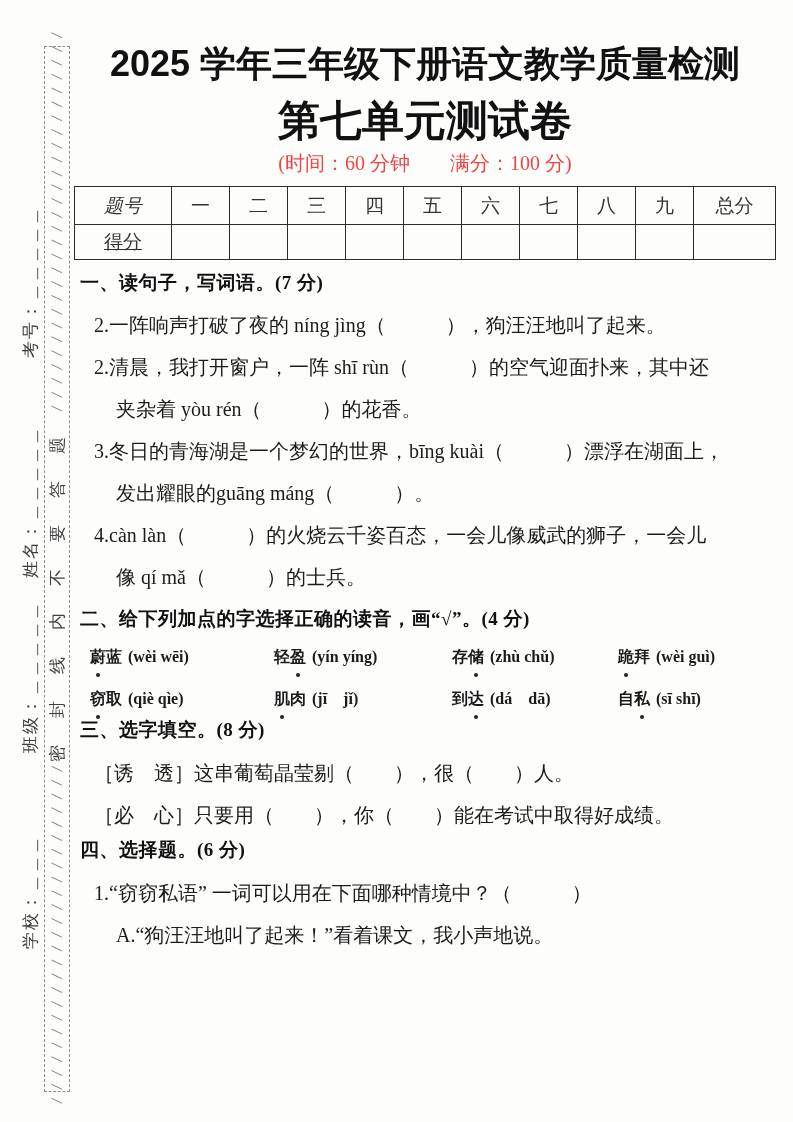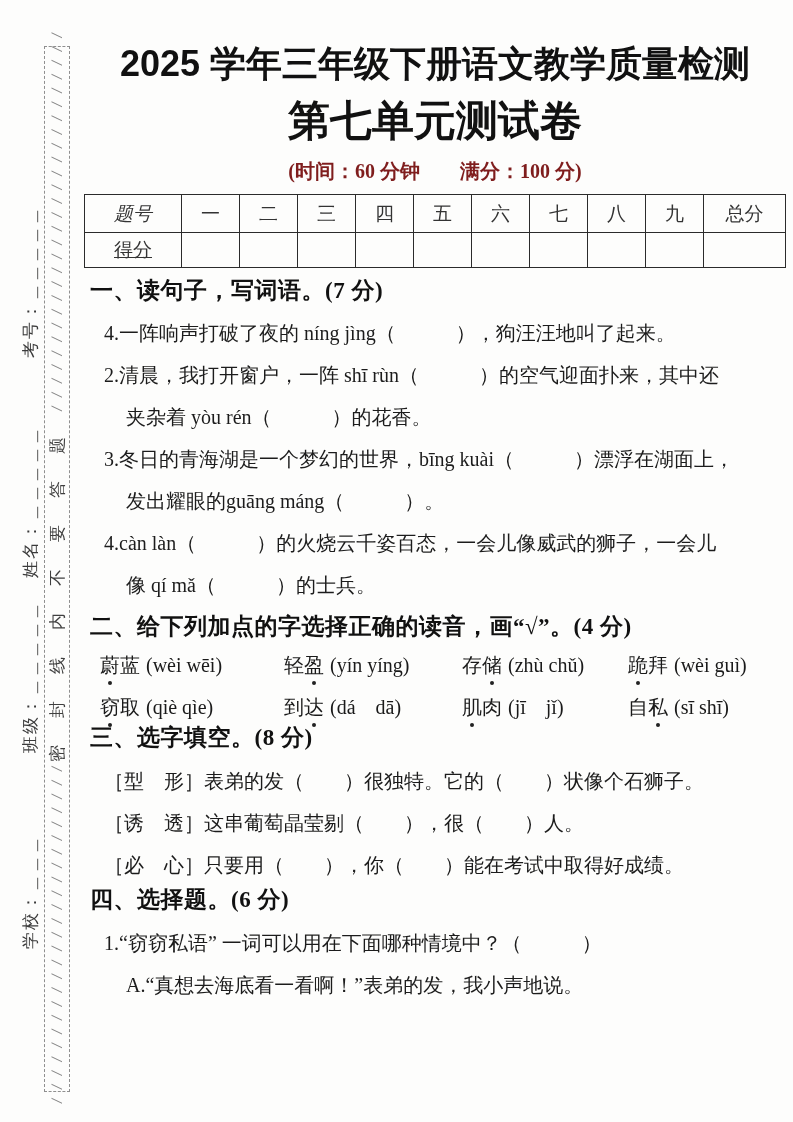--- a/index.html
+++ b/index.html
@@ -26,48 +26,48 @@
   .rot90{transform:translate(-50%,-50%) rotate(90deg);}
   .slashes{
     font-family:"DejaVu Sans Mono",monospace;font-size:13px;
     letter-spacing:6px;color:#858585;top:178px;
   }
   .slashes.bottom{top:884px;}
   .seal-text{
     font-size:17px;color:#3f3f3f;letter-spacing:27px;top:539px;
   }
   
-  .main{position:absolute;left:84px;top:40px;width:702px;}
+  .main{position:absolute;left:74px;top:40px;width:702px;}
   .title{
     text-align:center;font-weight:700;color:#111;
     font-family:"Liberation Sans","DejaVu Sans",sans-serif;
   }
   .title1{font-size:36px;line-height:48px;}
   .title2{font-size:42px;line-height:46px;margin-top:10px;}
-  .meta{font-size:20px;line-height:26px;margin-top:14px;text-align:center;color:#7f1d1d;font-weight:bold;}
+  .meta{font-size:20px;line-height:26px;margin-top:6px;text-align:center;color:#ef4444;}
   
   table.score{border-collapse:collapse;margin-top:10px;width:100%;table-layout:fixed;}
   table.score td{
     border:1.6px solid #2b2b2b;text-align:center;font-size:19px;color:#333;
     padding:0;height:37px;
   }
   table.score tr.r2 td{height:34px;text-decoration:underline;}
   td.c-first{width:96px;font-style:italic;} td.c-num{width:57px;} td.c-last{width:auto;}
   
   .h{
-    font-weight:700;font-size:23px;line-height:30px;color:#111;
+    font-weight:700;font-size:19px;line-height:30px;color:#111;
     padding-left:6px;letter-spacing:0.5px;
   }
   .h1m{margin-top:8px;} .h2m{margin-top:12px;} .h3m{line-height:32px;}
   .h4m{margin-top:4px;line-height:32px;}
   .l{font-size:20px;line-height:30px;margin-top:12px;padding-left:20px;color:#1c1c1c;}
   .lc{padding-left:42px;}  
   .row8{
     display:grid;grid-template-columns:184px 178px 166px 1fr;
-    font-size:20px;line-height:30px;margin-top:12px;padding-left:16px;
+    font-size:16px;line-height:30px;margin-top:12px;padding-left:16px;font-weight:bold;
   }
   .row8 .entry{white-space:nowrap;}
   .zi{position:relative;display:inline-block;}
   .zi.dot::after{
     content:"";position:absolute;left:50%;bottom:-5px;transform:translateX(-50%);
     width:4px;height:4px;border-radius:50%;background:#222;
   }
   .rd{margin-left:6px;}
   .r1m{margin-top:8px;}
 </style>
@@ -116,21 +116,21 @@
       <td></td>
       <td></td>
       <td></td>
       <td></td>
       <td></td>
     </tr>
   </tbody>
     </table>
 
   <div class="h h1m">一、读句子，写词语。(7 分)</div>
-  <div class="l">4.一阵响声打破了夜的 níng jìng（　　　），狗汪汪地叫了起来。</div>
+  <div class="l">2.一阵响声打破了夜的 níng jìng（　　　），狗汪汪地叫了起来。</div>
   <div class="l">2.清晨，我打开窗户，一阵 shī rùn（　　　）的空气迎面扑来，其中还</div>
   <div class="l lc">夹杂着 yòu rén（　　　）的花香。</div>
   <div class="l">3.冬日的青海湖是一个梦幻的世界，bīng kuài（　　　）漂浮在湖面上，</div>
   <div class="l lc">发出耀眼的guāng máng（　　　）。</div>
   <div class="l">4.càn làn（　　　）的火烧云千姿百态，一会儿像威武的狮子，一会儿</div>
   <div class="l lc">像 qí mǎ（　　　）的士兵。</div>
 
   <div class="h h2m">二、给下列加点的字选择正确的读音，画“√”。(4 分)</div>
   <div class="row8 r1m">
     <span class="entry">
@@ -144,32 +144,31 @@
     </span>
     <span class="entry">
       <span class="zi dot">跪</span><span class="zi">拜</span><span class="rd">(wèi guì)</span>
     </span>
   </div>
   <div class="row8">
     <span class="entry">
       <span class="zi dot">窃</span><span class="zi">取</span><span class="rd">(qiè qìe)</span>
     </span>
     <span class="entry">
-      <span class="zi">到</span><span class="zi dot">达</span><span class="rd">(dá　dā)</span>
+      <span class="zi dot">肌</span><span class="zi">肉</span><span class="rd">(jī　jǐ)</span>
     </span>
     <span class="entry">
-      <span class="zi dot">肌</span><span class="zi">肉</span><span class="rd">(jī　jǐ)</span>
+      <span class="zi">到</span><span class="zi dot">达</span><span class="rd">(dá　dā)</span>
     </span>
     <span class="entry">
       <span class="zi">自</span><span class="zi dot">私</span><span class="rd">(sī shī)</span>
     </span>
   </div>
 
   <div class="h h3m">三、选字填空。(8 分)</div>
-  <div class="l">［型　形］表弟的发（　　）很独特。它的（　　）状像个石狮子。</div>
   <div class="l">［诱　透］这串葡萄晶莹剔（　　），很（　　）人。</div>
   <div class="l">［必　心］只要用（　　），你（　　）能在考试中取得好成绩。</div>
 
   <div class="h h4m">四、选择题。(6 分)</div>
   <div class="l">1.“窃窃私语”  一词可以用在下面哪种情境中？（　　　）</div>
-  <div class="l lc">A.“真想去海底看一看啊！”表弟的发，我小声地说。</div>
+  <div class="l lc">A.“狗汪汪地叫了起来！”看着课文，我小声地说。</div>
 
 </div>
 
 </body></html>

